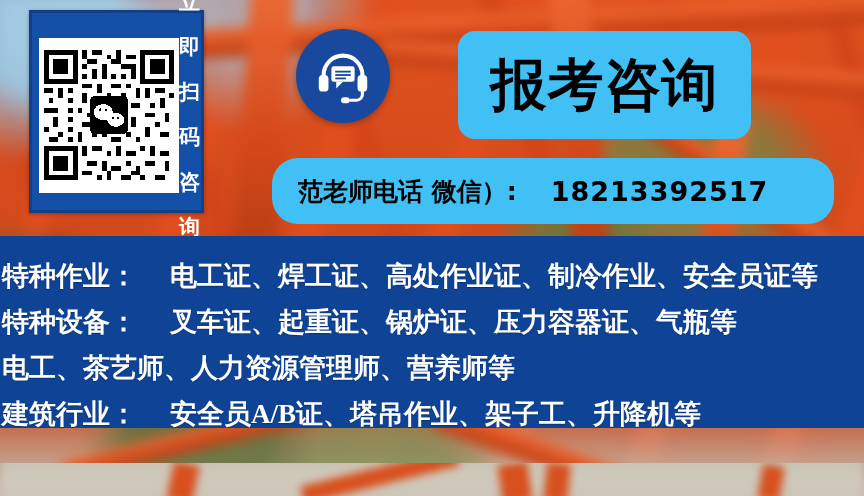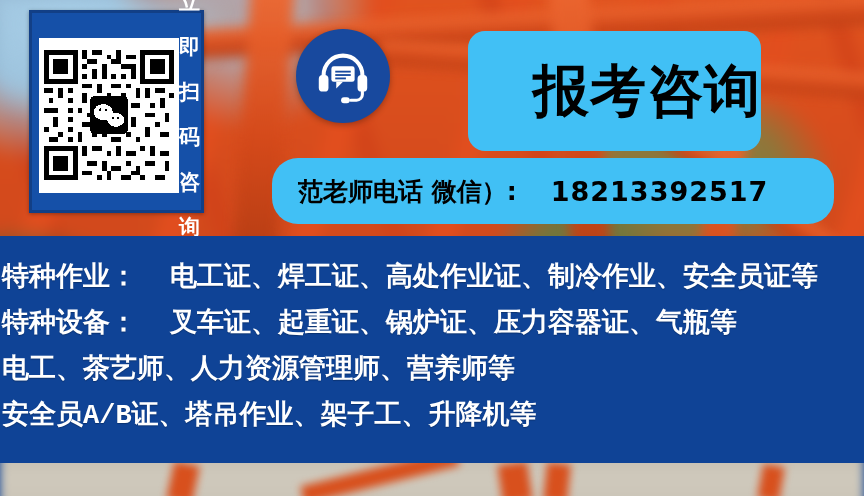--- a/index.html
+++ b/index.html
@@ -91,24 +91,24 @@
     position: absolute; left: 296px; top: 29px;
     width: 94px; height: 94px; border-radius: 50%;
     background: #18499e;
     box-shadow: 0 2px 6px rgba(0,0,0,0.3);
     display: flex; align-items: center; justify-content: center;
   }
 
   
   .title-pill {
     position: absolute; left: 458px; top: 31px;
-    width: 293px; height: 120px;
+    width: 293px; height: 108px;
     background: #41c0f5;
     border-radius: 17px;
-    display: flex; align-items: center; justify-content: flex-end; margin-left: 10px;
+    display: flex; align-items: center; justify-content: center;
   }
   .title-pill .txt {
     color: #000000;
     font-size: 56px;
     font-weight: 700;
     letter-spacing: 1px;
     line-height: 1;
     font-family: "DejaVu Sans", "Liberation Sans", sans-serif;
   }
 
@@ -133,21 +133,21 @@
     font-size: 27px;
     font-weight: 700;
     margin-left: 34px;
     letter-spacing: 1px;
     font-family: "DejaVu Sans", "Liberation Sans", sans-serif;
   }
 
   
   .info-block {
     position: absolute; left: 0; top: 236px;
-    width: 864px; height: 261px;
+    width: 864px; height: 192px;
     background: #0f4396;
     padding: 22px 0 0 0;
   }
   .info-row {
     display: flex;
     align-items: baseline;
     height: 46px;
     padding-left: 2px;
     white-space: nowrap;
   }
@@ -157,21 +157,21 @@
     font-weight: 700;
     width: 168px;
     flex: 0 0 168px;
     font-family: "DejaVu Sans", "Liberation Sans", sans-serif;
     text-shadow: 0 1px 1px rgba(0,0,0,0.25);
   }
   .info-row .items {
     color: #ffffff;
     font-size: 27px;
     font-weight: 700;
-    font-family: Liberation Mono, monospace;
+    font-family: Liberation Serif, serif;
     text-shadow: 0 1px 1px rgba(0,0,0,0.25);
   }
 
   
   .bottom-strip {
     position: absolute; left: 0; top: 463px; width: 864px; height: 33px;
     overflow: hidden;
   }
   .bottom-strip .inner {
     position: absolute; inset: -40px 0 0 0; height: 120px;
@@ -371,20 +371,21 @@
     <div class="info-row">
       <span class="cat">特种设备：</span>
       <span class="items">叉车证、起重证、锅炉证、压力容器证、气瓶等</span>
     </div>
 
     <div class="info-row">
       <span class="items">电工、茶艺师、人力资源管理师、营养师等</span>
     </div>
 
     <div class="info-row">
+      <span class="cat">建筑行业：</span>
       <span class="items">安全员A/B证、塔吊作业、架子工、升降机等</span>
     </div>
 
   </div>
 
   <div class="bottom-strip">
     <div class="inner"></div>
     <div class="b b1"></div>
     <div class="b b2"></div>
     <div class="b b3"></div>

